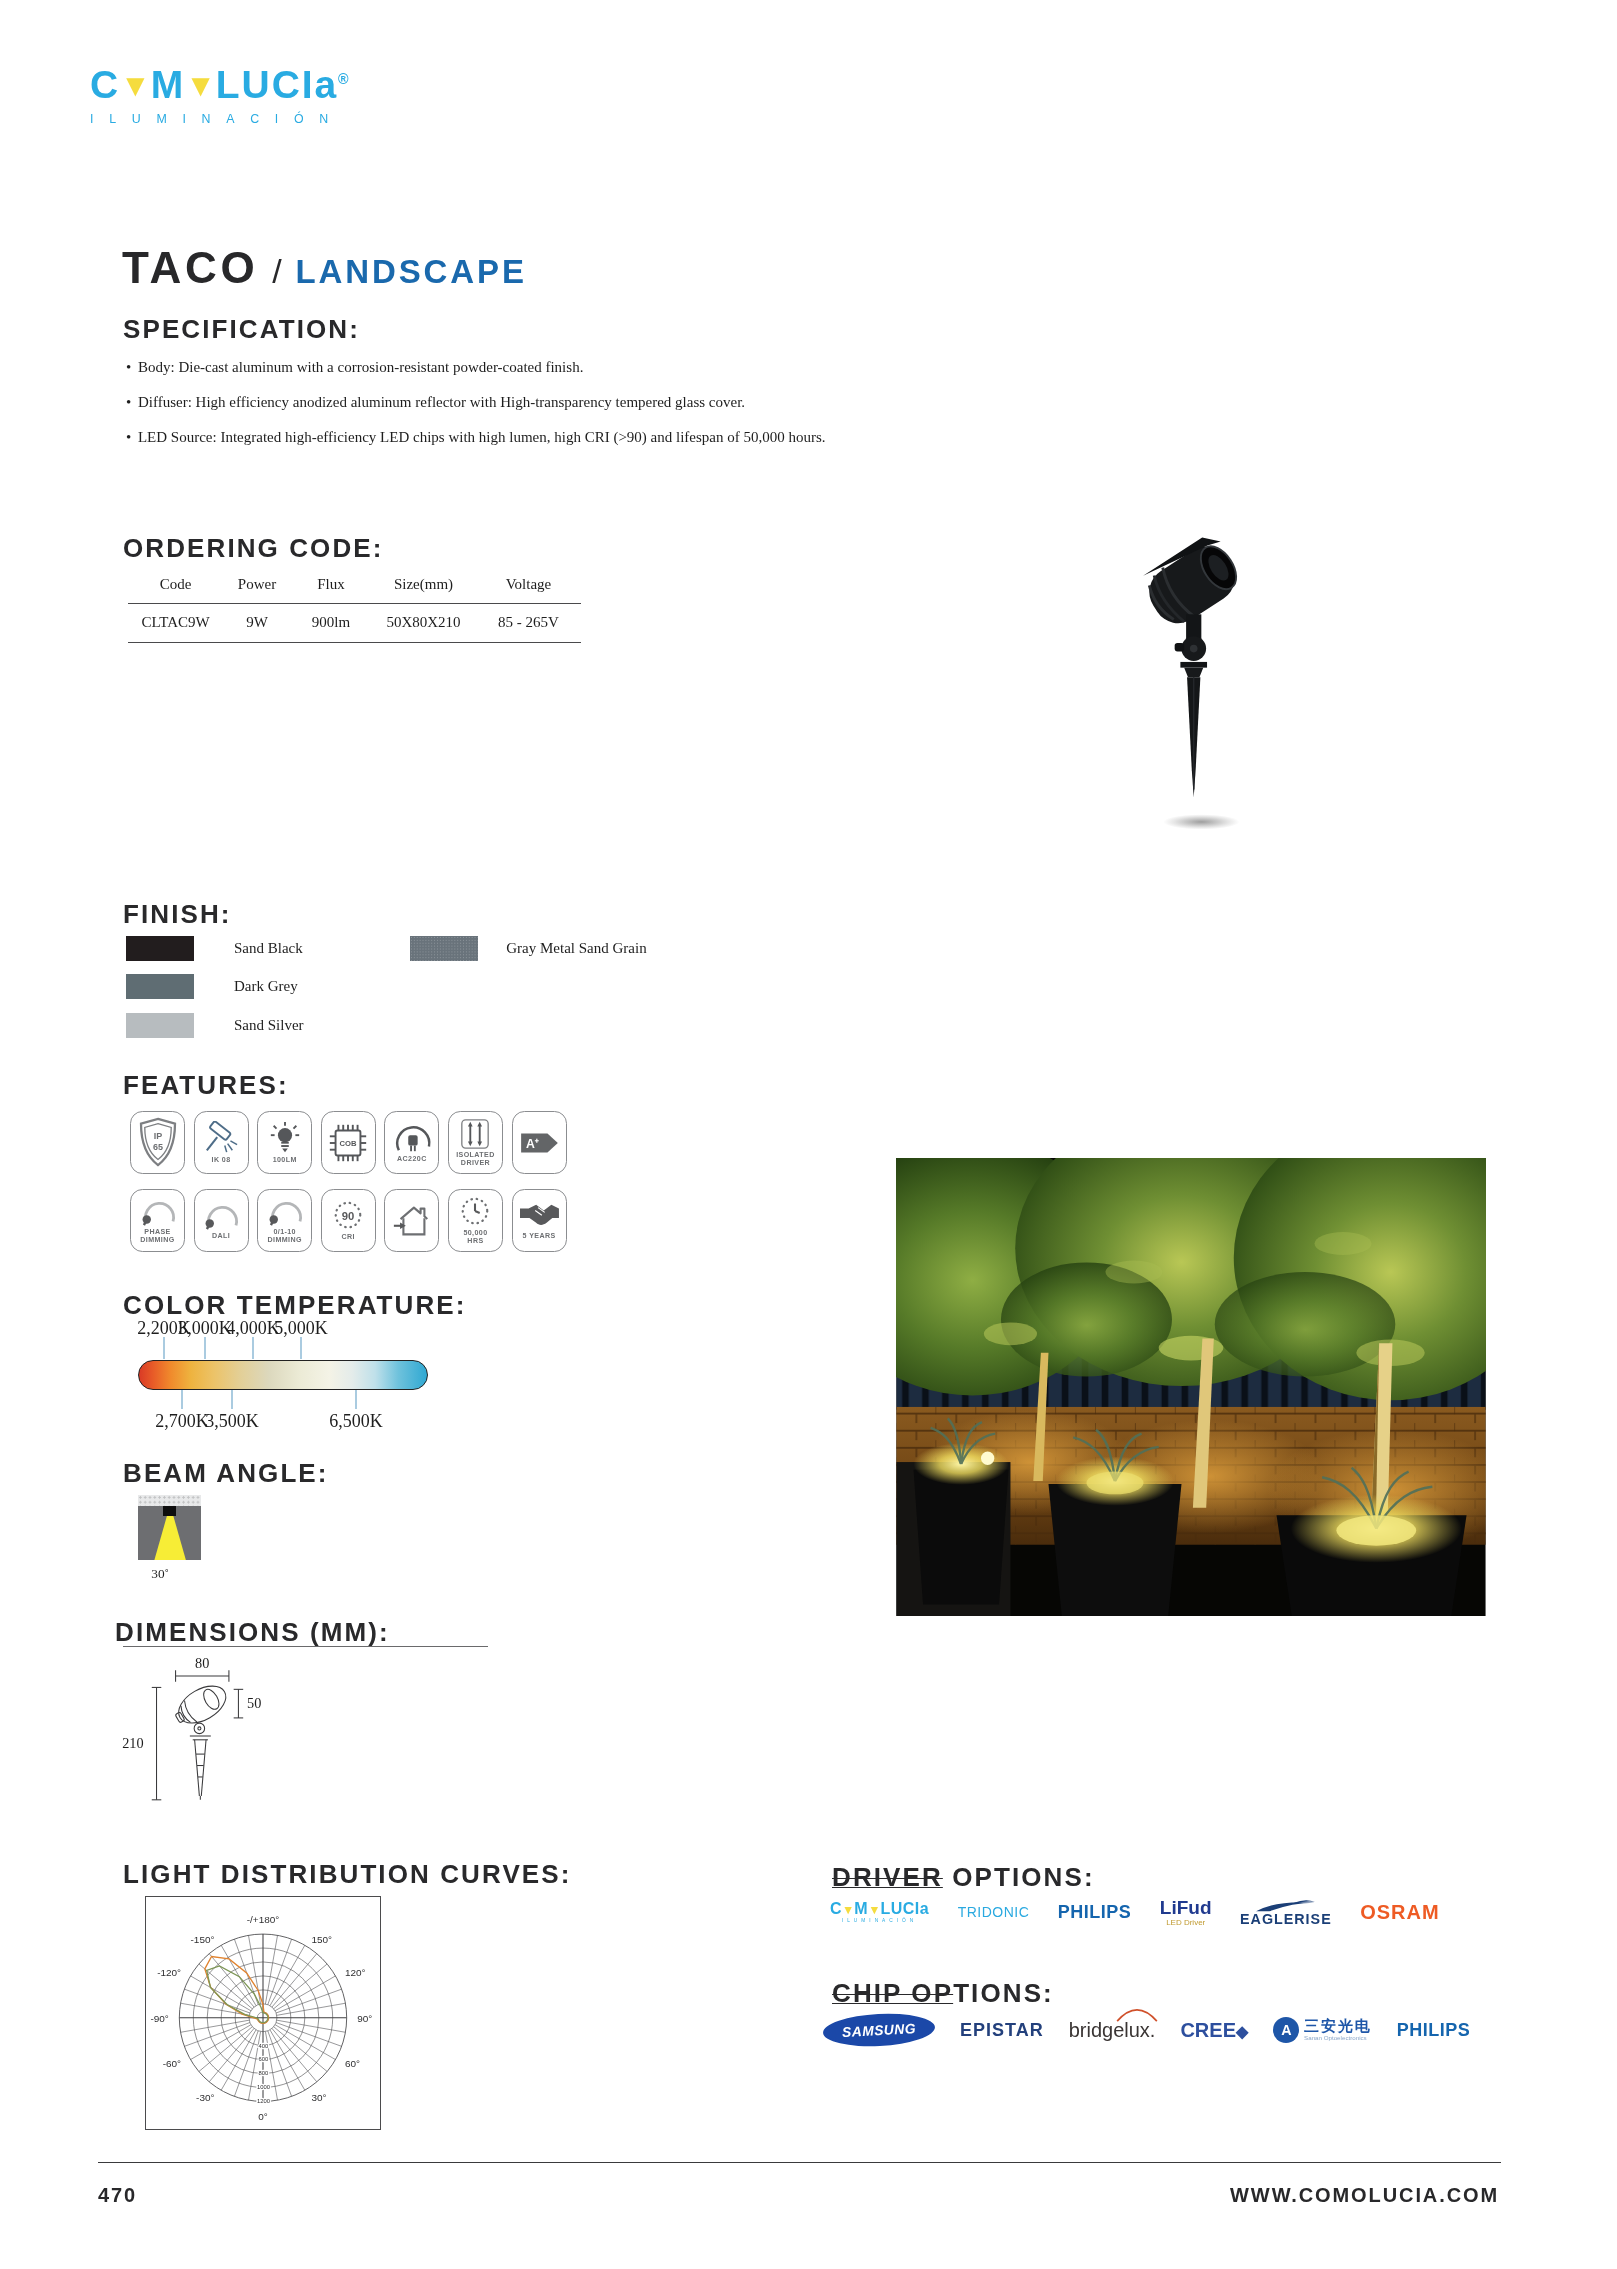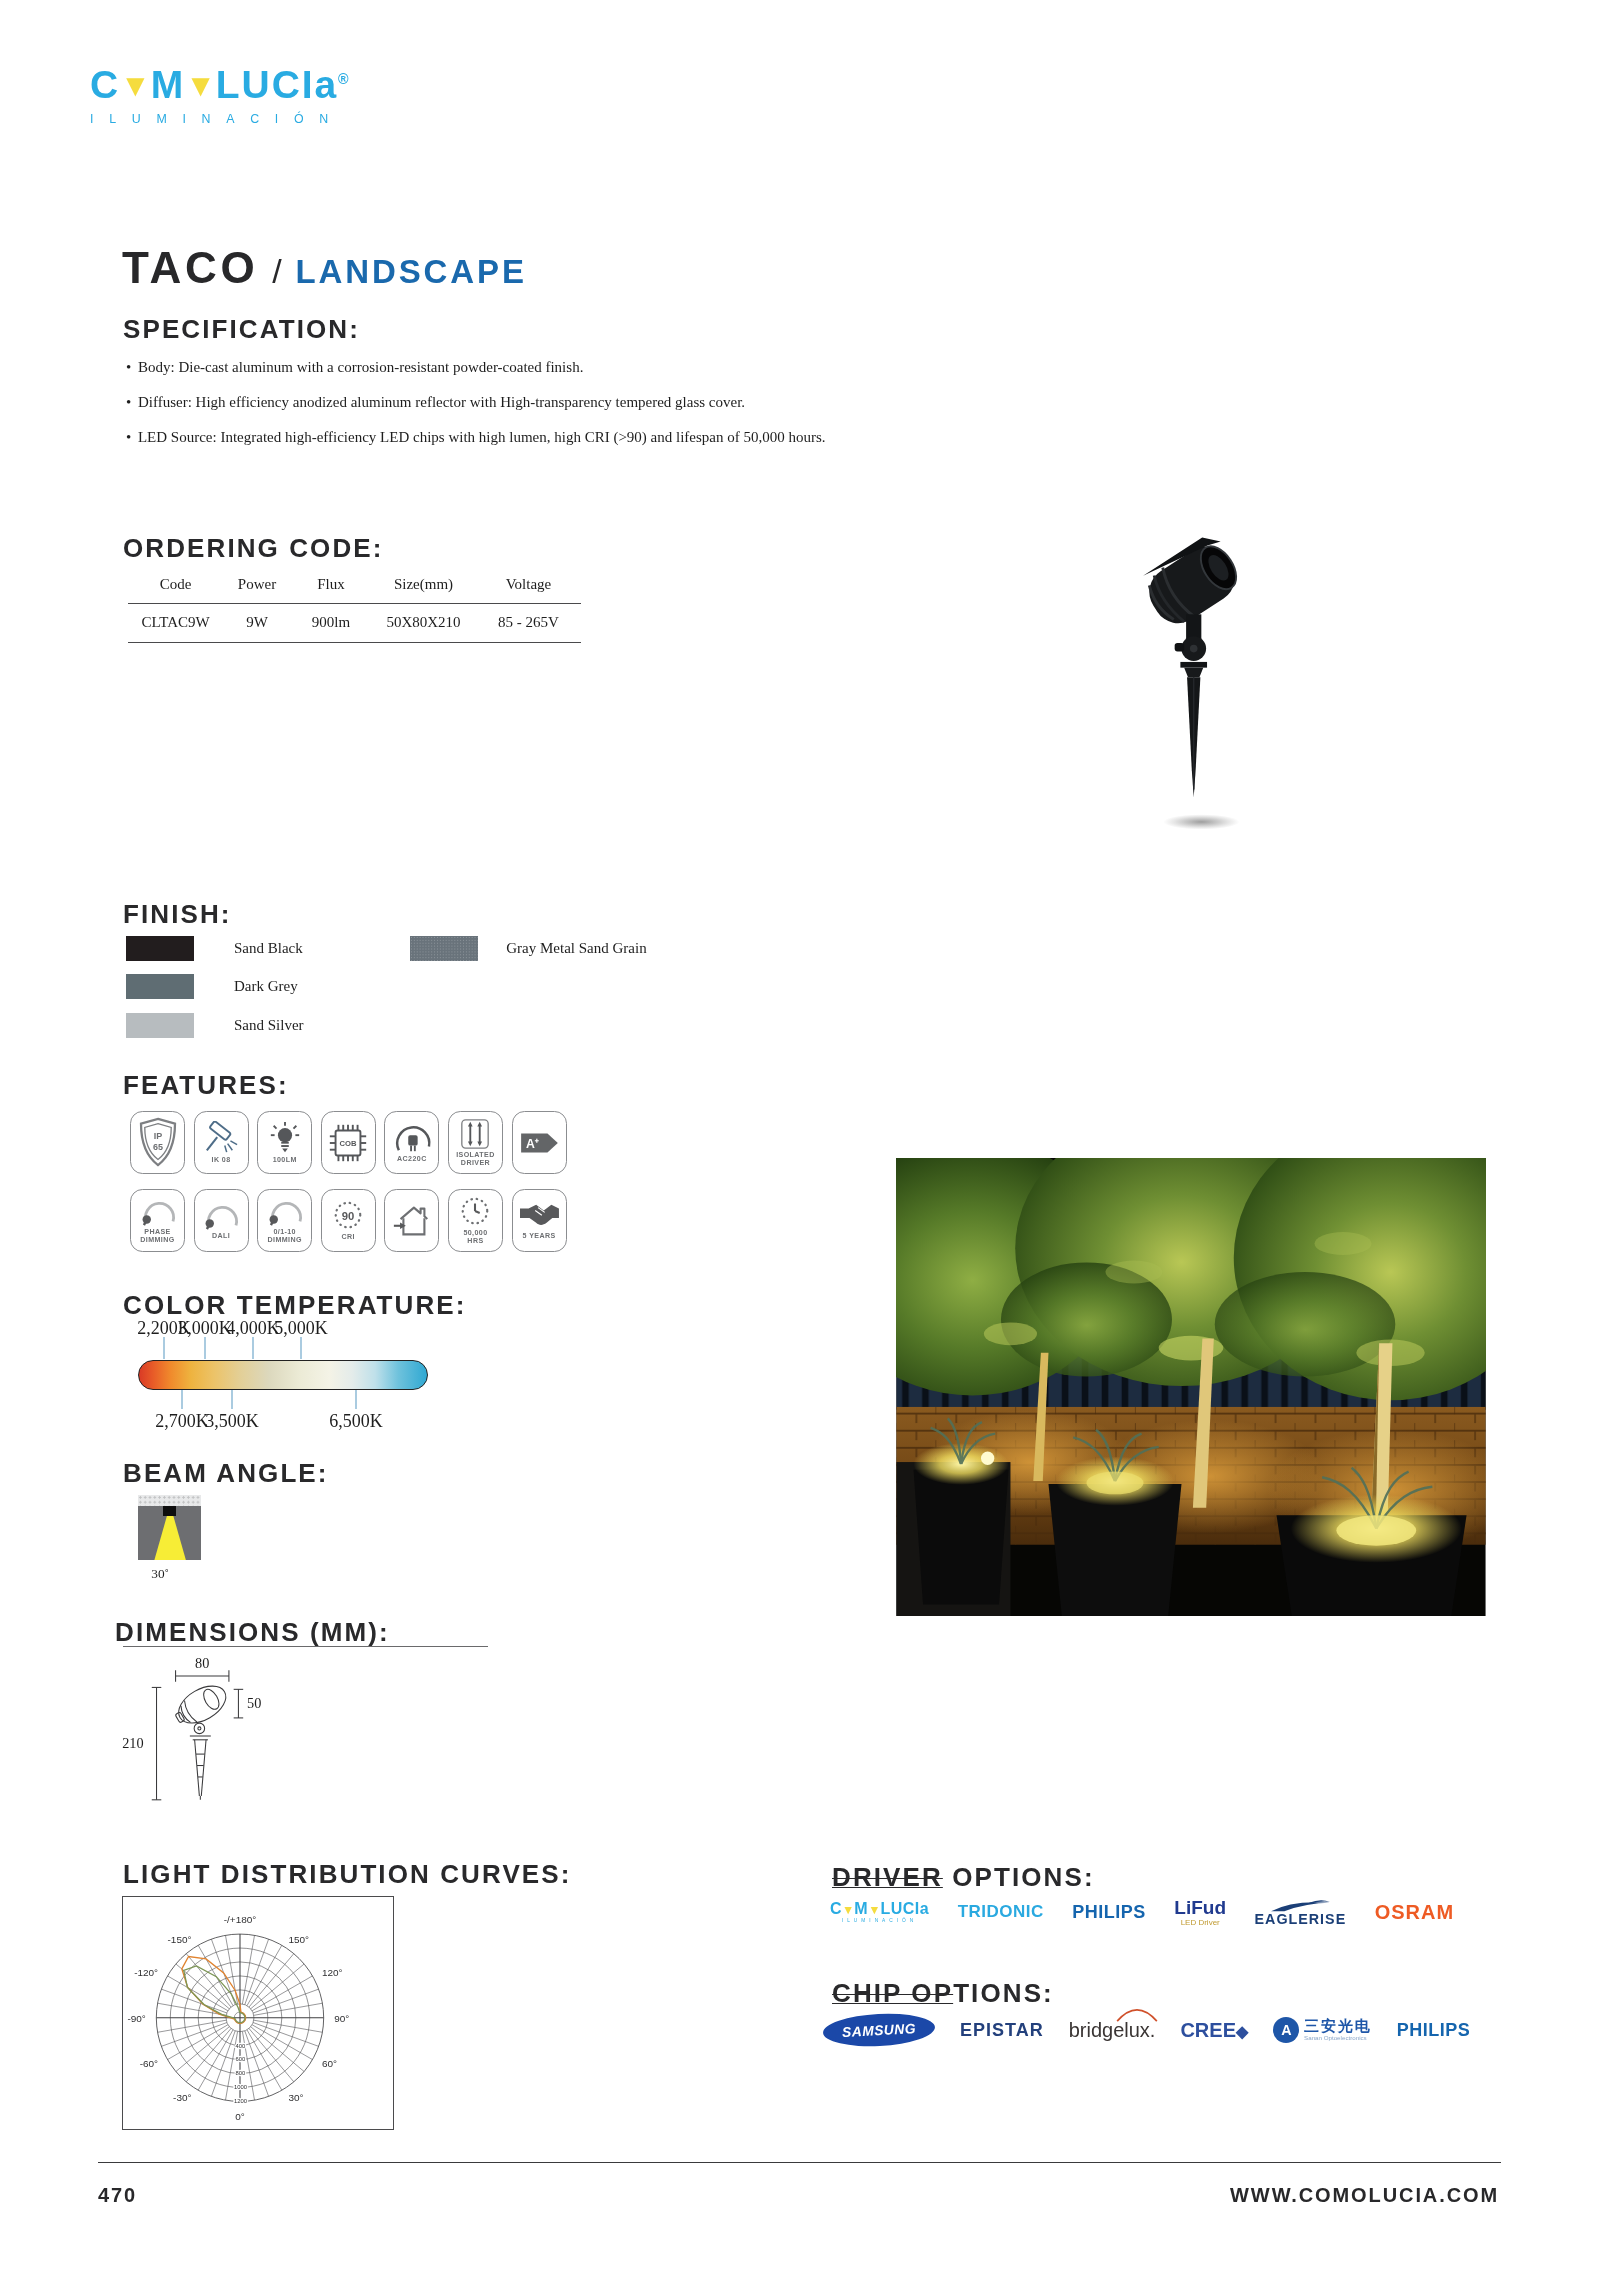--- a/index.html
+++ b/index.html
@@ -46,21 +46,21 @@
   .beam-box{width:63px;height:65px;background:#6d6e71;position:relative;overflow:hidden;}
   .beam-top{position:absolute;left:0;top:0;width:63px;height:11.4px;background:#e8e9ea;
             background-image:radial-gradient(#c2c3c4 1px,transparent 1px);background-size:4.8px 4.8px;}
   .beam-src{position:absolute;left:25px;top:10.5px;width:13.3px;height:10.5px;background:#0d0d0d;}
   .beam-cone{position:absolute;left:0;top:0;width:63px;height:65px;
              clip-path:polygon(46% 32%,56% 32%,76% 100%,26% 100%);background:#f7ed36;}
   .beam-val{font-family:"Liberation Serif",serif;font-size:13.3px;color:#1e1e1e;}
   
   .brand-row{display:flex;align-items:center;}
   .lg{display:flex;flex-direction:column;align-items:center;line-height:1;}
-  .tridonic{color:#2aa9e0;font-weight:700;font-size:17px;letter-spacing:0.5px;}
+  .tridonic{color:#2aa9e0;font-weight:400;font-size:14px;letter-spacing:0.5px;}
   .philips{color:#1565ae;font-weight:700;font-size:18px;letter-spacing:0.5px;}
   .lifud{color:#203a8f;font-weight:700;font-size:19px;}
   .lifud-sub{color:#c09a30;font-size:8px;font-weight:400;margin-top:1.9px;}
   .eaglerise{color:#1b3f77;font-weight:700;font-size:14.3px;letter-spacing:1px;}
   .osram{color:#ee5b24;font-weight:700;font-size:20px;letter-spacing:1px;}
   .samsung-el{width:112px;height:32px;background:#1b48a8;border-radius:50%;transform:rotate(-3deg);
               display:flex;align-items:center;justify-content:center;}
   .samsung-el span{color:#fff;font-weight:700;font-style:italic;font-size:13.8px;letter-spacing:0.5px;}
   .epistar{color:#23407c;font-weight:700;font-size:18px;letter-spacing:1px;}
   .bridgelux{color:#3a3534;font-size:20px;font-weight:400;position:relative;}
@@ -459,21 +459,21 @@
       <line x1="52" y1="34" x2="52" y2="152"></line>
         <line x1="47" y1="34" x2="57" y2="34"></line>
         <line x1="47" y1="152" x2="57" y2="152"></line>
     </g>
     <text x="100" y="14" text-anchor="middle" font-family="Liberation Serif,serif" font-size="15" fill="#1e1e1e">80</text>
     <text x="147" y="56" font-family="Liberation Serif,serif" font-size="15" fill="#1e1e1e">50</text>
     <text x="16" y="98" font-family="Liberation Serif,serif" font-size="15" fill="#1e1e1e">210</text>
   </svg>
 
   <div class="abs sec-h" style="left:123px;top:1859px;">LIGHT DISTRIBUTION CURVES:</div>
-  <div class="abs" style="left:122px;top:1896px;width:272px;height:234px;border:1.1px solid #4b4b4d;box-sizing:border-box;background:#fff;">
+  <div class="abs" style="left:145px;top:1896px;width:236px;height:234px;border:1.1px solid #4b4b4d;box-sizing:border-box;background:#fff;">
     <svg id="polar-svg" width="234" height="232" viewBox="0 0 246 244">
         <circle cx="123" cy="127" r="14.7" fill="none" stroke="#5a5a5c" stroke-width="0.7"></circle>
         <circle cx="123" cy="127" r="29.3" fill="none" stroke="#5a5a5c" stroke-width="0.7"></circle>
         <circle cx="123" cy="127" r="44.0" fill="none" stroke="#5a5a5c" stroke-width="0.7"></circle>
         <circle cx="123" cy="127" r="58.7" fill="none" stroke="#5a5a5c" stroke-width="0.7"></circle>
         <circle cx="123" cy="127" r="73.3" fill="none" stroke="#5a5a5c" stroke-width="0.7"></circle>
         <circle cx="123" cy="127" r="88.0" fill="none" stroke="#5a5a5c" stroke-width="1"></circle>
         <circle cx="123" cy="127" r="6" fill="none" stroke="#5a5a5c" stroke-width="0.6"></circle>
         <line x1="123" y1="127" x2="122.99999999999999" y2="39" stroke="#3f3f41" stroke-width="1.1"></line>
         <line x1="120.45316006088503" y1="112.55615295582095" x2="107.71896036531014" y2="40.33691773492569" stroke="#5a5a5c" stroke-width="0.65"></line>

